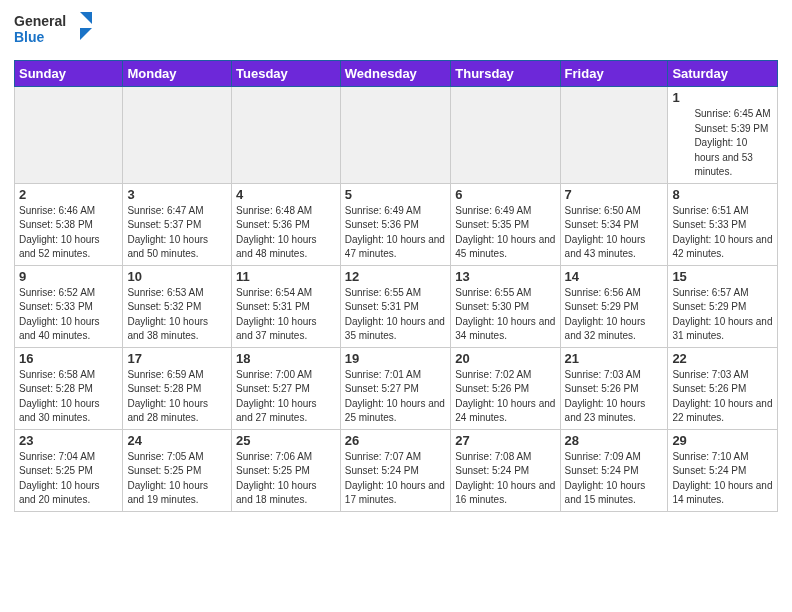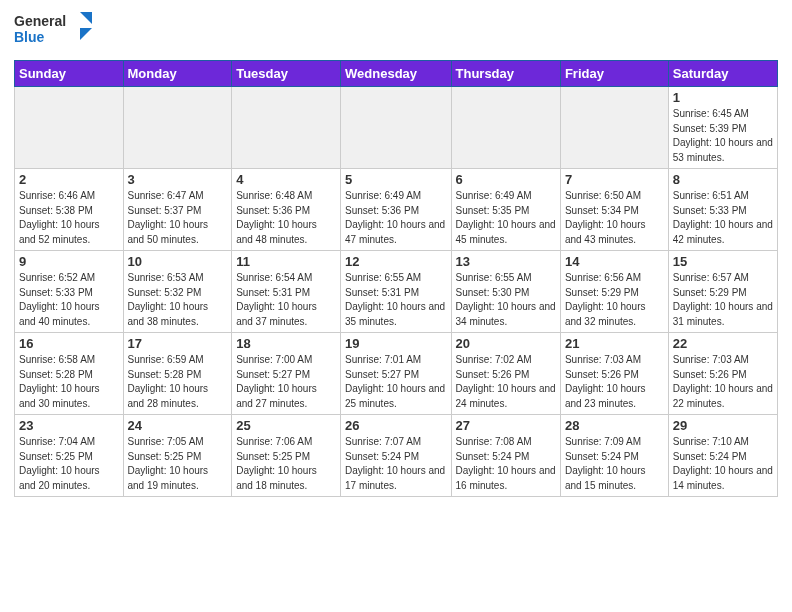--- a/index.html
+++ b/index.html
@@ -117,21 +117,21 @@
     <tbody id="calendar-body">
     <tr>
           <td class="empty"></td>
           <td class="empty"></td>
           <td class="empty"></td>
           <td class="empty"></td>
           <td class="empty"></td>
           <td class="empty"></td>
           <td>
             <span class="day-number">1</span>
-            <div class="day-info" style="white-space: pre-line;">Sunrise: 6:45 AM
+            <div class="day-info" style="white-space: pre-line; margin-left: 22px;">Sunrise: 6:45 AM
 Sunset: 5:39 PM
 Daylight: 10 hours and 53 minutes.</div>
           </td>
         </tr>
         <tr>
           <td>
             <span class="day-number">2</span>
             <div class="day-info" style="white-space: pre-line;">Sunrise: 6:46 AM
 Sunset: 5:38 PM
 Daylight: 10 hours and 52 minutes.</div>

